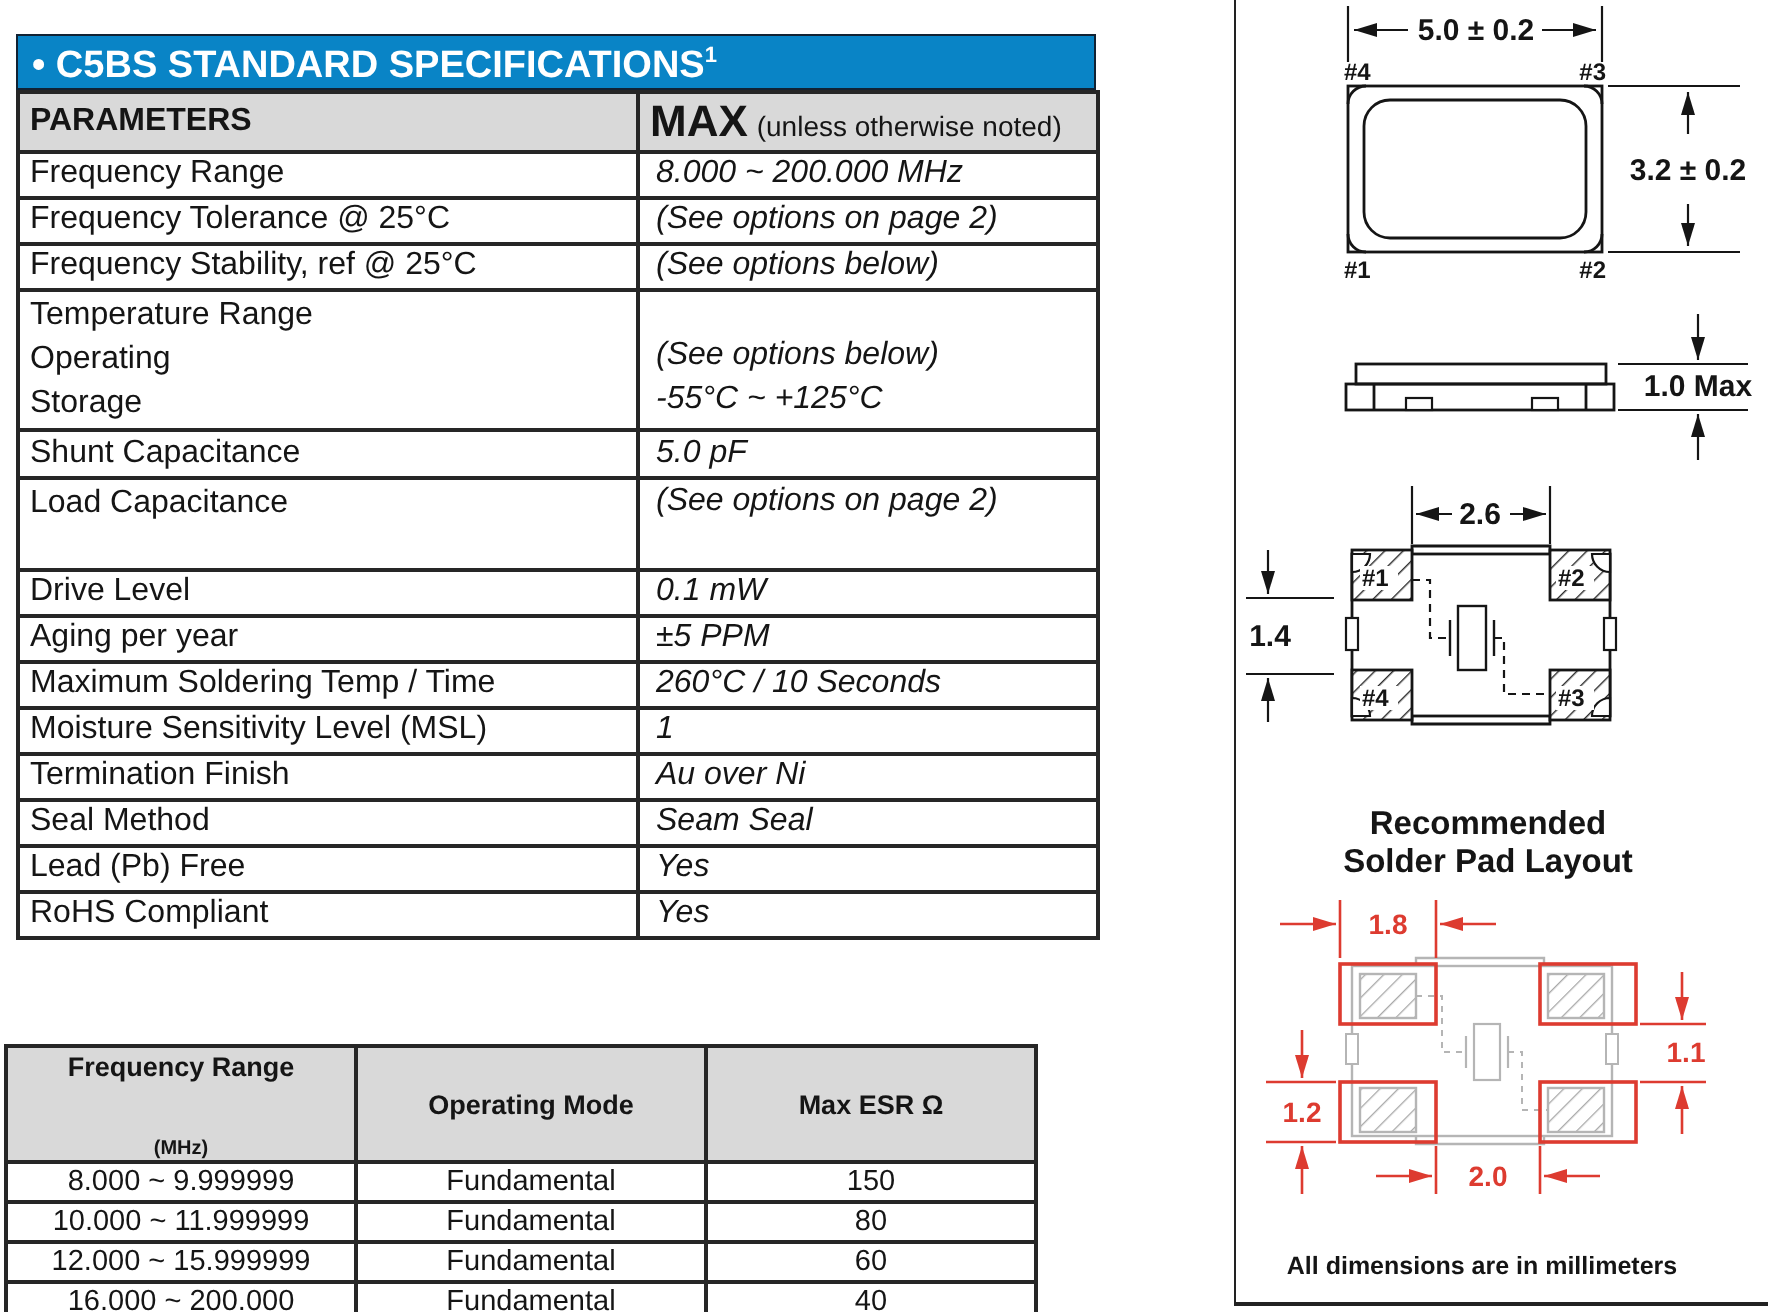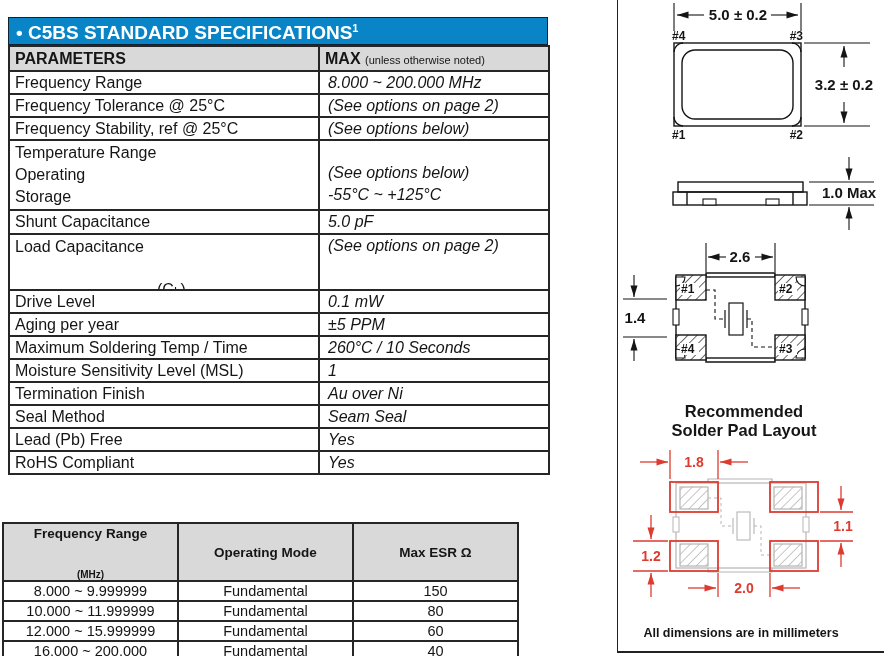--- a/index.html
+++ b/index.html
@@ -21,31 +21,31 @@
   }
   .title-band .t{color:var(--header_text);font-weight:bold;font-size:19px;white-space:nowrap;}
   .title-band sup{font-size:11px;vertical-align:super;}
 
   
   table{border-collapse:collapse;table-layout:fixed;}
   .spec-table{position:absolute;left:8px;top:45px;width:540px;}
   .spec-table td{border:2px solid #262626;padding:0 0 0 5px;font-size:16px;line-height:1.25;vertical-align:middle;overflow:hidden;}
   .spec-table .hrow td{background:var(--table_header_bg);height:25px;}
   .ph{font-size:17px;font-weight:bold;}
-  .maxb{font-size:16px;font-weight:bold;}
-  .maxn{font-size:11px;font-weight:normal;}
+  .maxb{font-size:22px;font-weight:bold;}
+  .maxn{font-size:14px;font-weight:normal;}
   .r23{height:23px;}
   .val{padding-left:8px !important;font-style:italic;}
   .pline{position:relative;height:22px;line-height:22px;white-space:nowrap;}
   .nota{position:absolute;left:142px;top:0;margin-top:43px;}
   .sub{font-size:0.74em;}
   .temp-row td{height:70px;vertical-align:middle;}
   .tempval{vertical-align:bottom !important;padding-bottom:3px !important;}
   .tempval div{height:22px;line-height:22px;}
-  .load-row td{height:56px;vertical-align:top;padding-top:1px;}
+  .load-row td{height:46px;vertical-align:top;padding-top:1px;}
 
   
   .esr-table{position:absolute;left:2px;top:522px;width:515px;text-align:center;}
   .esr-table td{border:2px solid #262626;font-size:14.5px;height:20px;padding:0;overflow:hidden;}
   .esr-table .hrow td{background:var(--table_header_bg);height:28px;font-weight:bold;font-size:13.5px;}
   .fr1{font-size:13.5px;font-weight:bold;line-height:15px;margin-top:2px;}
   .fr2{font-size:10px;font-weight:bold;line-height:11px;margin-top:28px;}
 
   
   .right-panel{

